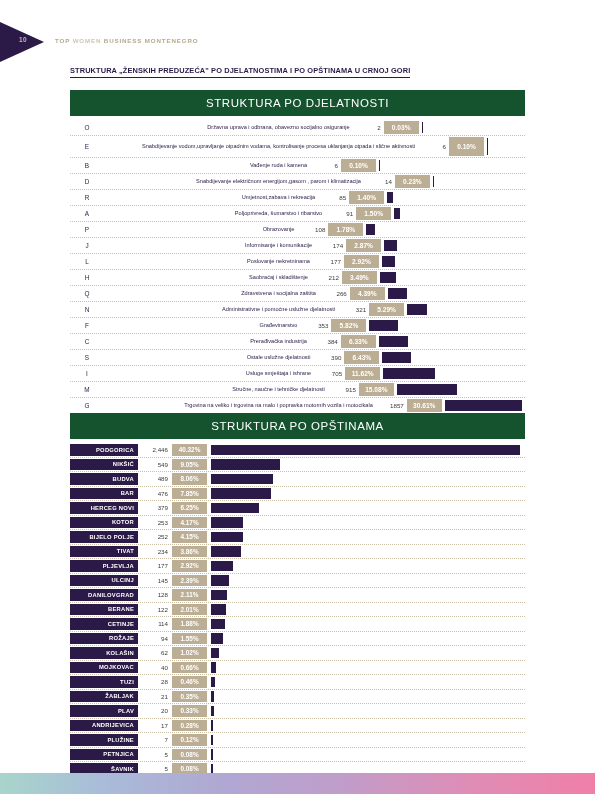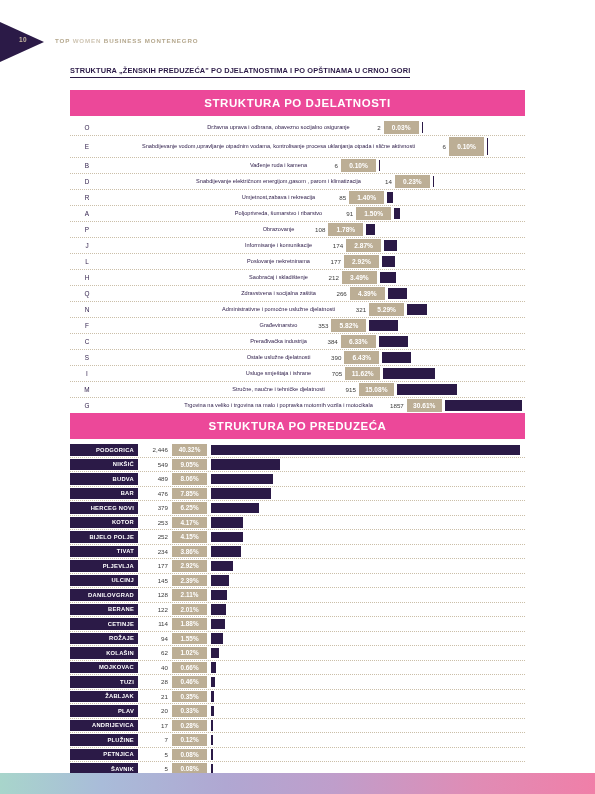--- a/index.html
+++ b/index.html
@@ -66,25 +66,25 @@
   
   .chart-block {
     position: absolute;
     left: 70px;
     width: 455px;
   }
   #chart-activity { top: 90px; }
   #chart-municipality { top: 413px; }
 
   .chart-banner {
-    background: #ec4899;
+    background: #14532d;
     color: #ffffff;
     text-align: center;
     font-size: 11.5px;
-    font-weight: bold;
+    font-weight: normal;
     letter-spacing: 0.55px;
     padding: 6px 0 6px 0;
     height: 14px;
     line-height: 14px;
   }
 
   .rows {
     margin-top: 4px;
   }
 
@@ -399,21 +399,21 @@
         <div class="cnt">1857</div>
         <div class="pct">30.61%</div>
         <div class="track">
           <div class="bar" style="width: 95.6562%;"></div>
         </div>
       </div>
     </div>
 </div>
 
 <div class="chart-block" id="chart-municipality">
-  <div class="chart-banner">STRUKTURA PO PREDUZEĆA</div>
+  <div class="chart-banner">STRUKTURA PO OPŠTINAMA</div>
   <div class="rows" id="municipality-rows">
       <div class="mrow">
         <div class="mname">PODGORICA</div>
         <div class="mcnt">2,446</div>
         <div class="mpct">40.32%</div>
         <div class="mtrack">
           <div class="mbar" style="width: 98.3415%;"></div>
         </div>
       </div>
       <div class="mrow">

